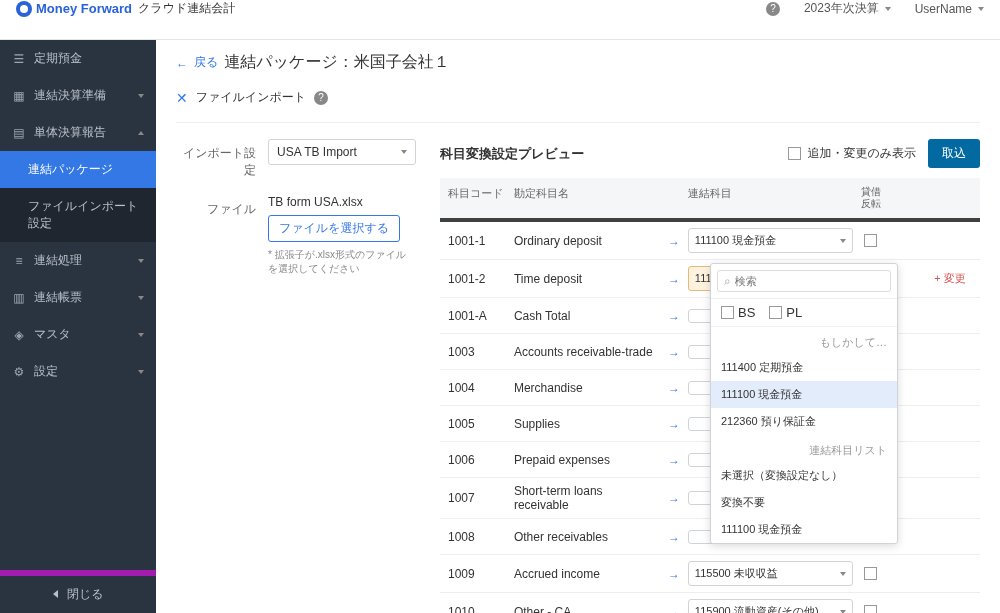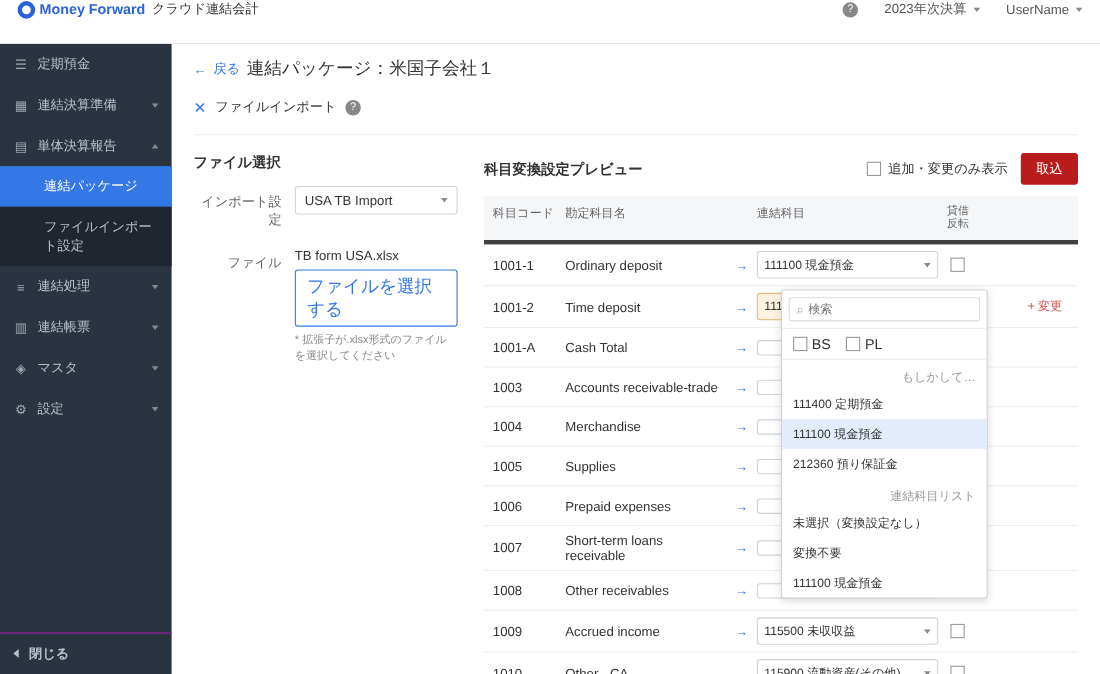--- a/index.html
+++ b/index.html
@@ -13,45 +13,45 @@
 .header-right { display: flex; align-items: center; gap: 24px; font-size: 12px; color: #555; }
 .header-item { display: flex; align-items: center; gap: 4px; cursor: pointer; }
 .help-icon { width: 14px; height: 14px; border-radius: 50%; background: #888; color: #fff; font-size: 10px; display: flex; align-items: center; justify-content: center; }
 .chevron-down { display: inline-block; width: 0; height: 0; border-left: 3px solid transparent; border-right: 3px solid transparent; border-top: 4px solid #888; margin-left: 2px; }
 .layout { display: flex; height: calc(100% - 40px); }
 .sidebar { width: 156px; background: #2a3340; color: #b8c0c9; display: flex; flex-direction: column; }
 .nav-item { padding: 10px 12px; display: flex; align-items: center; justify-content: space-between; cursor: pointer; font-size: 12px; }
 .nav-item.active { background: #3478e5; color: #fff; }
 .nav-item-inner { display: flex; align-items: center; gap: 8px; }
 .nav-icon { width: 14px; height: 14px; display: inline-flex; align-items: center; justify-content: center; opacity: 0.8; }
-.nav-sub { padding-left: 40px; background: #1f2630; }
-.sidebar-footer { margin-top: auto; border-top: 1px solid #a21caf; padding: 10px 12px; text-align: left; cursor: pointer; font-weight: bold; }
+.nav-sub { padding-left: 28px; background: #1f2630; }
+.sidebar-footer { margin-top: auto; border-top: 6px solid #a21caf; padding: 10px 12px; text-align: center; cursor: pointer; }
 .collapse-arrow { display: inline-block; width: 0; height: 0; border-top: 4px solid transparent; border-bottom: 4px solid transparent; border-right: 5px solid #b8c0c9; margin-right: 6px; }
 .main { flex: 1; padding: 8px 20px 0 20px; overflow: hidden; display: flex; flex-direction: column; }
 .breadcrumb { display: flex; align-items: center; gap: 6px; padding: 4px 0 8px 0; }
 .back-arrow { color: #3478e5; cursor: pointer; }
 .bc-title { font-size: 16px; font-weight: 500; color: #333; }
 .file-import-row { display: flex; align-items: center; gap: 8px; padding: 8px 0 16px 0; border-bottom: 1px solid #eee; }
 .x-close { color: #3478e5; cursor: pointer; font-size: 14px; }
 .content-row { display: flex; gap: 24px; padding-top: 16px; flex: 1; overflow: hidden; }
 .left-col { width: 240px; }
 .section-title { font-size: 13px; font-weight: 600; margin-bottom: 12px; }
 .form-row { display: flex; align-items: flex-start; gap: 12px; margin-bottom: 16px; }
 .form-label { width: 80px; text-align: right; color: #666; font-size: 12px; padding-top: 6px; }
 .form-field { flex: 1; }
 .select-box { border: 1px solid #d0d4d9; border-radius: 3px; padding: 5px 8px; display: flex; align-items: center; justify-content: space-between; background: #fff; cursor: pointer; font-size: 12px; }
 .file-name { color: #333; font-size: 12px; margin-bottom: 6px; }
-.btn-outline { border: 1px solid #3478e5; color: #3478e5; background: #fff; padding: 4px 10px; border-radius: 3px; cursor: pointer; font-size: 16px; display: inline-block; }
+.btn-outline { border: 1px solid #3478e5; color: #3478e5; background: #fff; padding: 4px 10px; border-radius: 3px; cursor: pointer; font-size: 12px; display: inline-block; }
 .hint { color: #888; font-size: 10px; margin-top: 6px; line-height: 1.4; }
 .right-col { flex: 1; display: flex; flex-direction: column; overflow: hidden; }
 .preview-header { display: flex; justify-content: space-between; align-items: center; margin-bottom: 10px; }
 .preview-title { font-size: 13px; font-weight: 600; }
 .preview-actions { display: flex; align-items: center; gap: 12px; }
 .chk { width: 13px; height: 13px; border: 1px solid #999; display: inline-block; vertical-align: middle; background: #fff; cursor: pointer; }
-.btn-primary { background: #b91c1c; color: #fff; border: none; padding: 6px 14px; border-radius: 3px; cursor: pointer; font-size: 12px; }
+.btn-primary { background: #0369a1; color: #fff; border: none; padding: 6px 14px; border-radius: 3px; cursor: pointer; font-size: 12px; }
 .table-wrap { flex: 1; overflow-y: auto; position: relative; }
 .tb-header { display: flex; background: #f5f6f8; border-bottom: 4px solid #404040; font-size: 11px; color: #666; padding: 8px 0; }
 .tb-row { display: flex; align-items: center; border-bottom: 1px solid #eee; padding: 6px 0; min-height: 36px; }
 .c-code { width: 80px; padding-left: 8px; }
 .c-name { width: 160px; }
 .c-arrow { width: 30px; color: #3478e5; text-align: center; cursor: pointer; }
 .c-account { width: 180px; }
 .c-flip { width: 40px; text-align: center; color: #666; font-size: 10px; line-height: 1.2; }
 .c-change { width: 50px; color: #d9534f; font-size: 11px; margin-left: 45px; }
 .acct-select { border: 1px solid #d0d4d9; border-radius: 3px; background: #fff; padding: 4px 6px; display: flex; align-items: center; justify-content: space-between; font-size: 11px; cursor: pointer; }
@@ -159,21 +159,20 @@
     </div>
 
     <div class="file-import-row">
       <span class="x-close">✕</span>
       <span>ファイルインポート</span>
       <span class="help-icon">?</span>
     </div>
 
     <div class="content-row">
       <div class="left-col">
-        <div class="section-title">ファイル選択</div>
         <div class="form-row">
           <div class="form-label">インポート設定</div>
           <div class="form-field">
             <div class="select-box">
               <span>USA TB Import</span>
               <span class="chevron-down"></span>
             </div>
           </div>
         </div>
         <div class="form-row">

